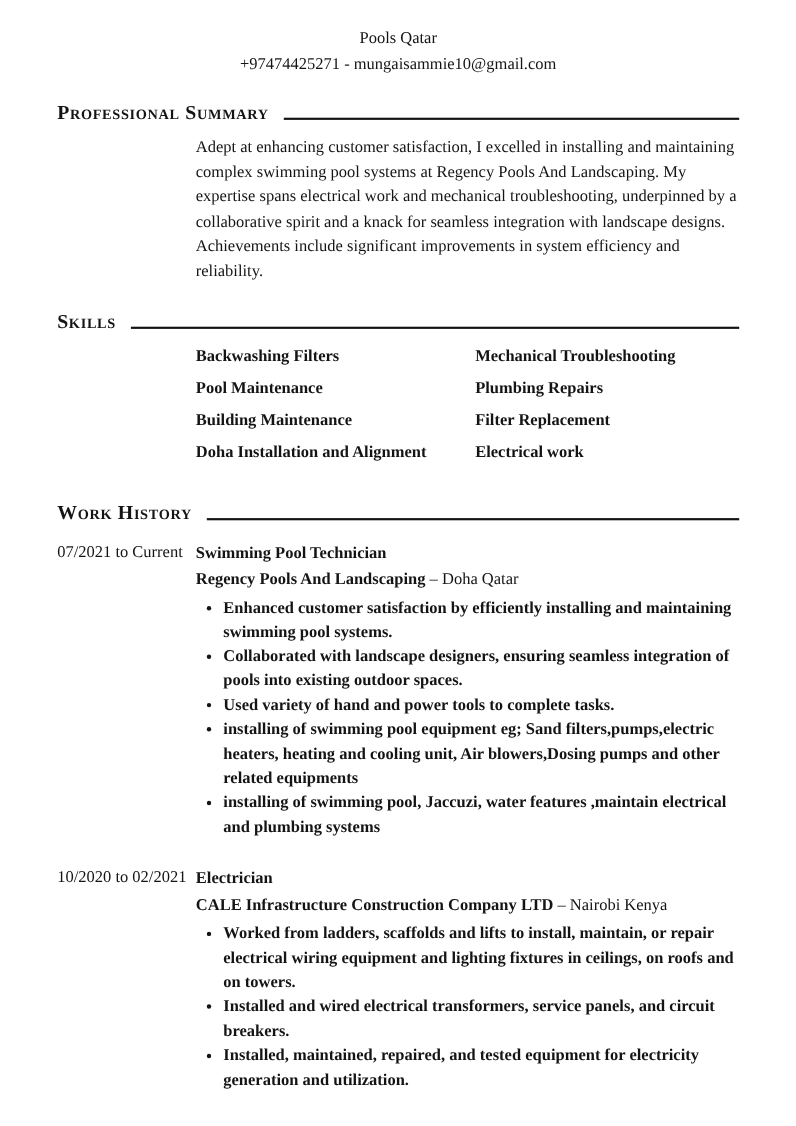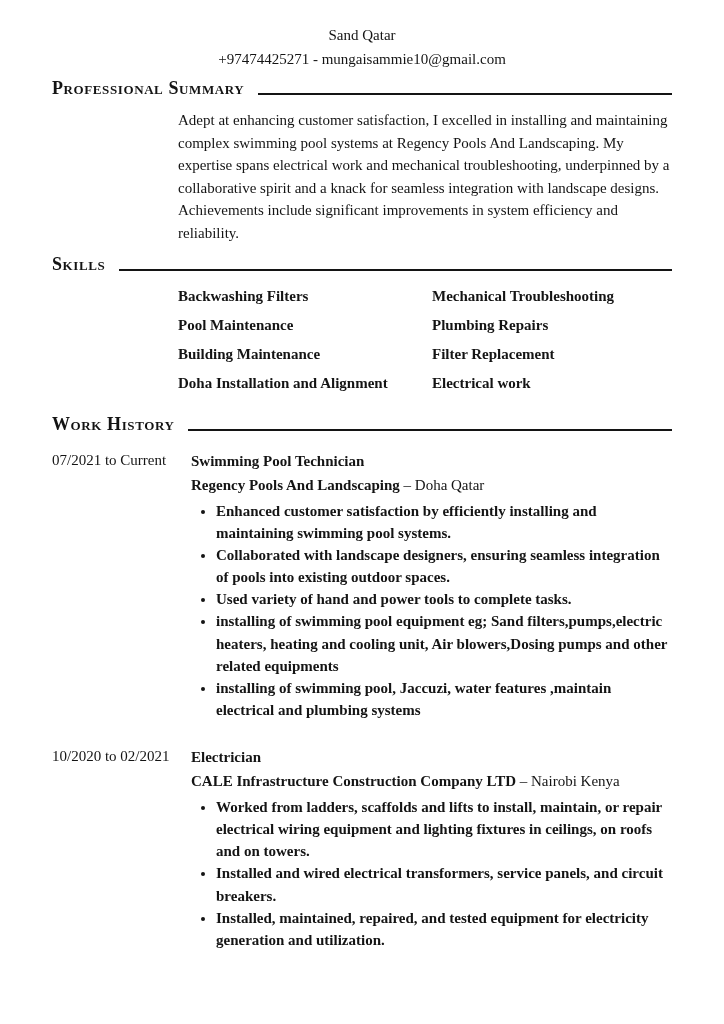--- a/index.html
+++ b/index.html
@@ -22,21 +22,21 @@
     letter-spacing: 1px;
     margin-top: 4px;
   }
   .sub-line {
     text-align: center;
     font-size: 15px;
     margin-top: 7px;
   }
 
   
-  .section { margin-top: 10px; }
+  .section { margin-top: 24px; }
   .sec-head { display: flex; align-items: flex-end; gap: 14px; }
   .sec-title {
     font-variant: small-caps;
     font-weight: 700;
     font-size: 18px;
     letter-spacing: 0.6px;
     white-space: nowrap;
   }
   .sec-rule { flex: 1; border-bottom: 2px solid #141414; margin-bottom: 4px; }
 
@@ -54,37 +54,37 @@
     grid-template-columns: 254px 1fr;
     margin-top: 13px;
   }
   .skills-col > div {
     font-weight: 700;
     font-size: 15px;
     margin-bottom: 12px;
   }
 
   
-  .job { display: flex; margin-top: 16px; gap: 13px; }
+  .job { display: flex; margin-top: 16px; }
   .job + .job { margin-top: 26px; }
   .job-dates { width: 126px; flex-shrink: 0; font-size: 15px; padding-top: 1px; }
   .job-body { flex: 1; font-size: 15px; }
   .job-title { font-weight: 700; line-height: 1.45; }
   .job-company-line { line-height: 1.45; margin-top: 2px; }
   .job-company { font-weight: 700; }
   .job-location { font-weight: 400; }
   ul.bullets { margin-top: 3px; padding-left: 25px; }
   ul.bullets li { line-height: 1.48; font-weight: bold; }
 </style>
 </head>
 <body>
 
 <div class="page">
 
-  <div class="sub-line">Sand Qatar</div>
+  <div class="sub-line">Pools Qatar</div>
   <div class="sub-line">+97474425271 - mungaisammie10@gmail.com</div>
 
   <div class="section">
     <div class="sec-head">
       <span class="sec-title">Professional Summary</span>
       <span class="sec-rule"></span>
     </div>
     <div class="indent summary-text">Adept at enhancing customer satisfaction, I excelled in installing and maintaining complex swimming pool systems at Regency Pools And Landscaping. My expertise spans electrical work and mechanical troubleshooting, underpinned by a collaborative spirit and a knack for seamless integration with landscape designs. Achievements include significant improvements in system efficiency and reliability.</div>
   </div>
 

